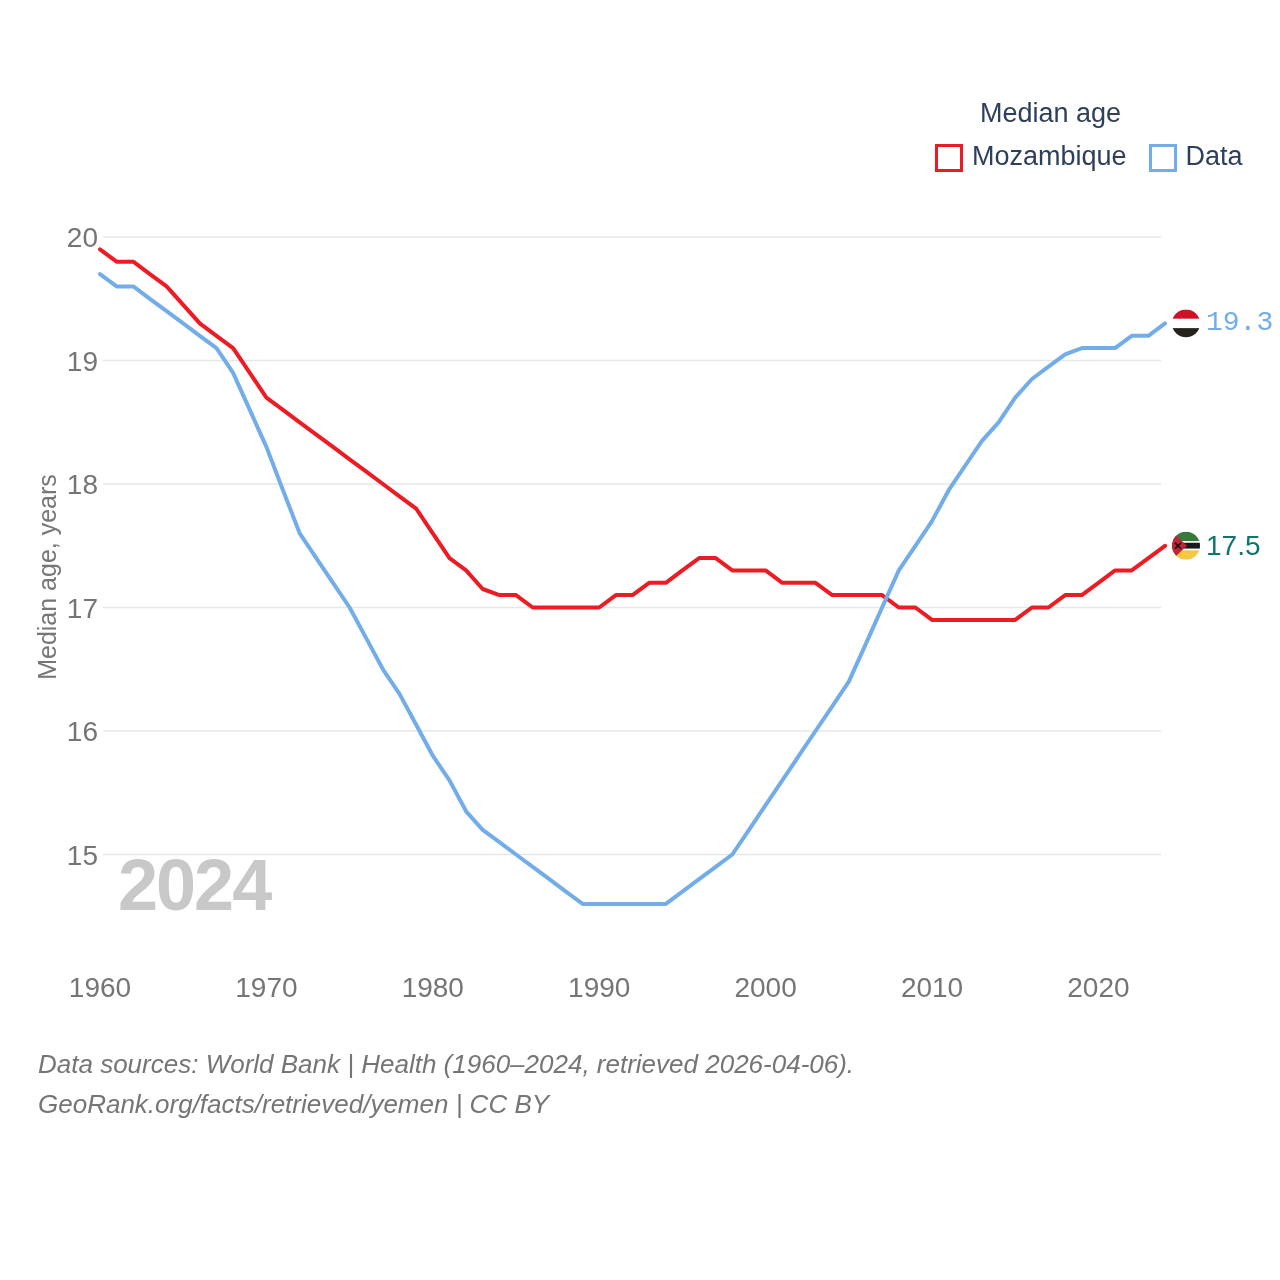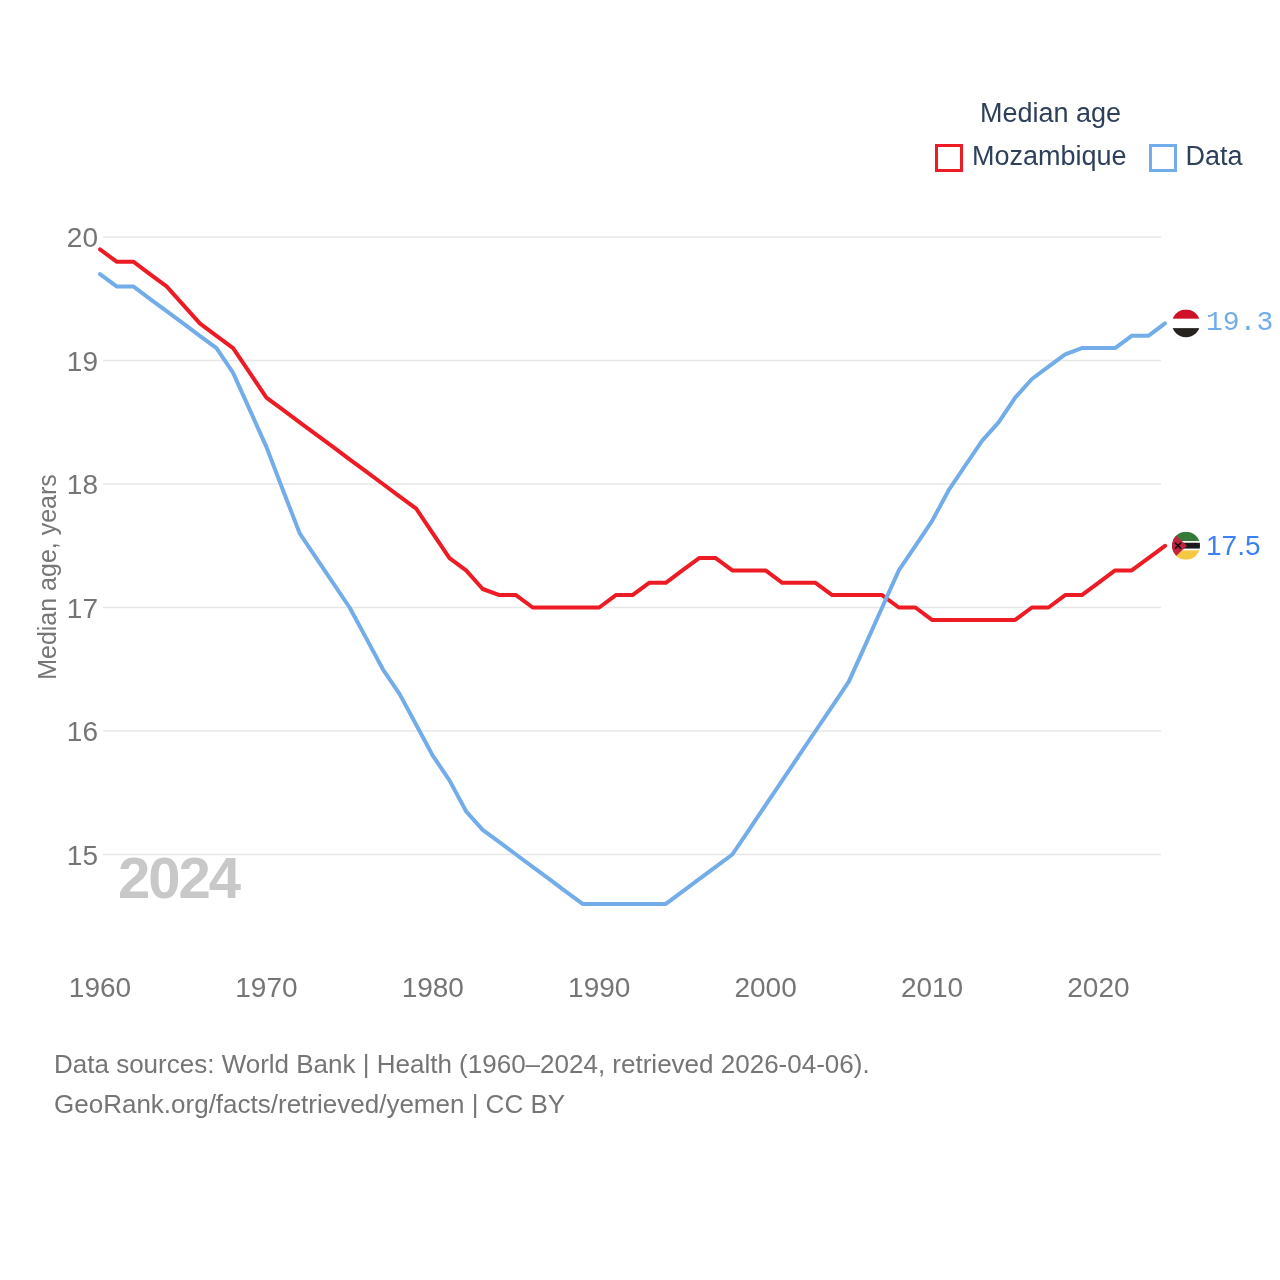--- a/index.html
+++ b/index.html
@@ -17,27 +17,27 @@
   .legend-item{display:flex;align-items:flex-end;margin-right:22px;}
   .legend-swatch{
     width:22px;height:22px;background:#fff;border:3.5px solid #888;display:inline-block;
   }
   .legend-label{font-size:27px;color:#2d3f5a;margin-left:9px;}
   #y-axis-title{
     left:47px;top:577px;transform:translate(-50%,-50%) rotate(-90deg);
     font-size:25px;color:#767676;white-space:nowrap;
   }
   #watermark{
-    left:118px;top:849px;font-size:58px;font-weight:bold;color:#c8c8c8;
+    left:118px;top:849px;font-size:72px;font-weight:bold;color:#c8c8c8;
     letter-spacing:-2px;line-height:1;
   }
   .end-label{font-size:28px;line-height:32px;}
   #end-label-yemen{color:#72ade9;}
   #end-label-mozambique{color:#ed1b23;}
-  #footer{left:54px;top:1044px;font-size:26px;color:#757575;line-height:40px;}
+  #footer{left:38px;top:1044px;font-size:26px;color:#757575;line-height:40px;font-style:italic;}
   svg{position:absolute;left:0;top:0;}
 </style>
 </head>
 <body>
 
 <div id="stage">
 
   <svg id="chart-svg" width="1280" height="1280" viewBox="0 0 1280 1280">
       <line x1="103" y1="854.5" x2="1161" y2="854.5" stroke="#e7e7e7" stroke-width="1.3"></line>
       <text x="98" y="864.5" text-anchor="end" fill="#757575" font-size="28" font-family="Liberation Sans, sans-serif">15</text>
@@ -95,20 +95,20 @@
       <span class="legend-label">Data</span>
     </div>
   </div>
 
   <div class="abs" id="y-axis-title">Median age, years</div>
 
   <div class="abs" id="watermark">2024</div>
 
   <div class="abs end-label" id="end-label-yemen" style="left: 1206px; top: 307.45px; color: rgb(114, 173, 233); font-family: Liberation Mono, monospace;">19.3</div>
 
-  <div class="abs end-label" id="end-label-mozambique" style="left: 1206px; top: 529.75px; color: #3b82f6;">17.5</div>
+  <div class="abs end-label" id="end-label-mozambique" style="left: 1206px; top: 529.75px; color: #0f766e;">17.5</div>
 
   <div class="abs" id="footer">
     <div>Data sources: World Bank | Health (1960–2024, retrieved 2026-04-06).</div>
     <div>GeoRank.org/facts/retrieved/yemen | CC BY</div>
   </div>
 
 </div>
 
 </body></html>

